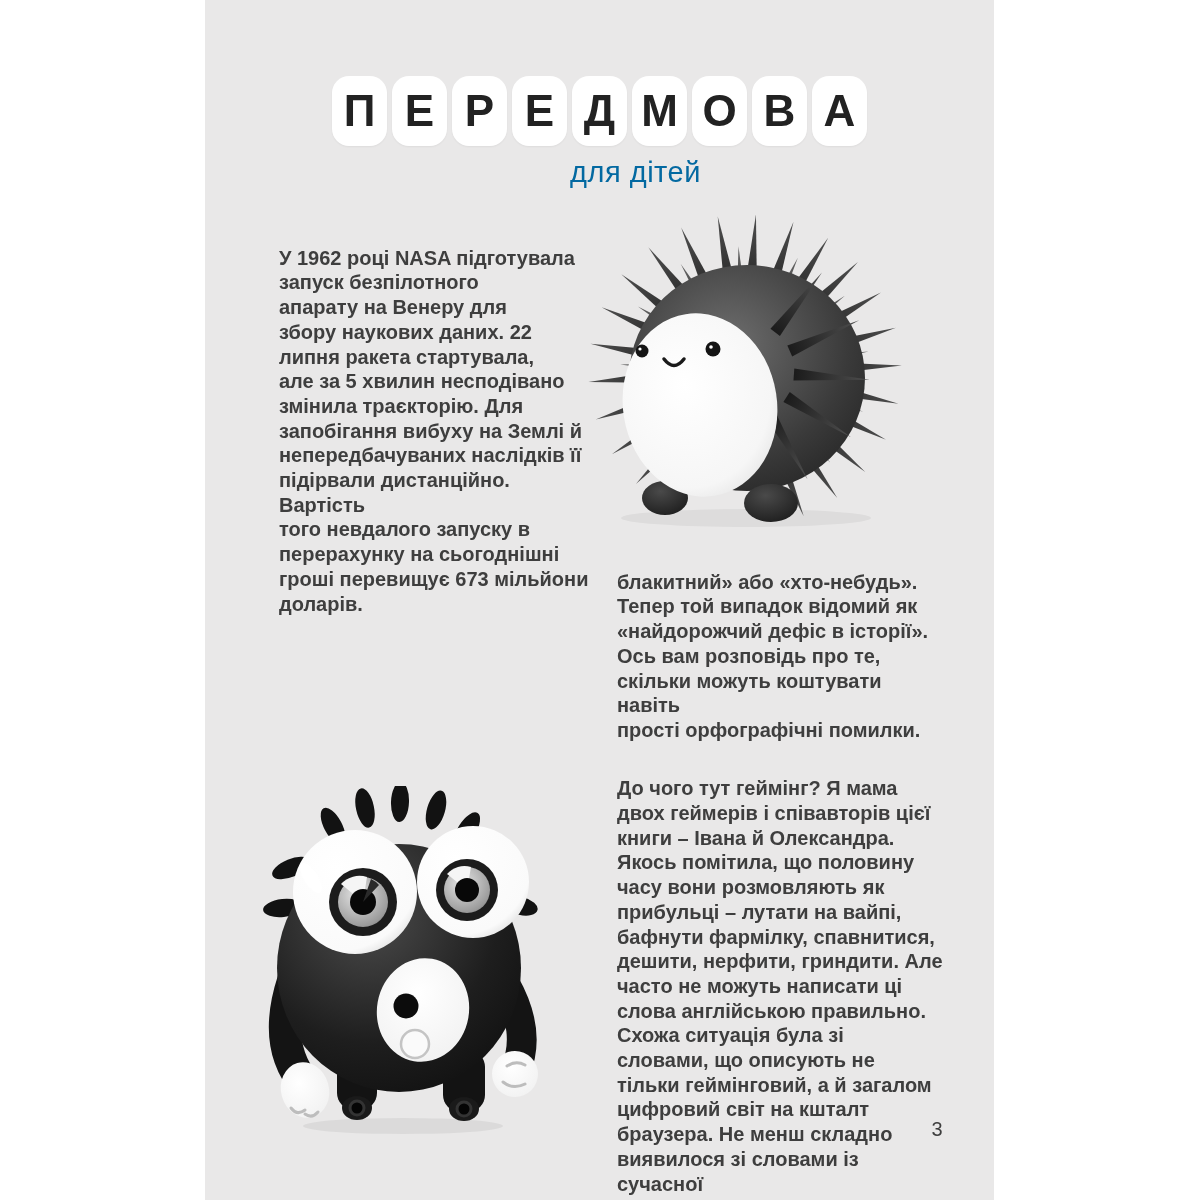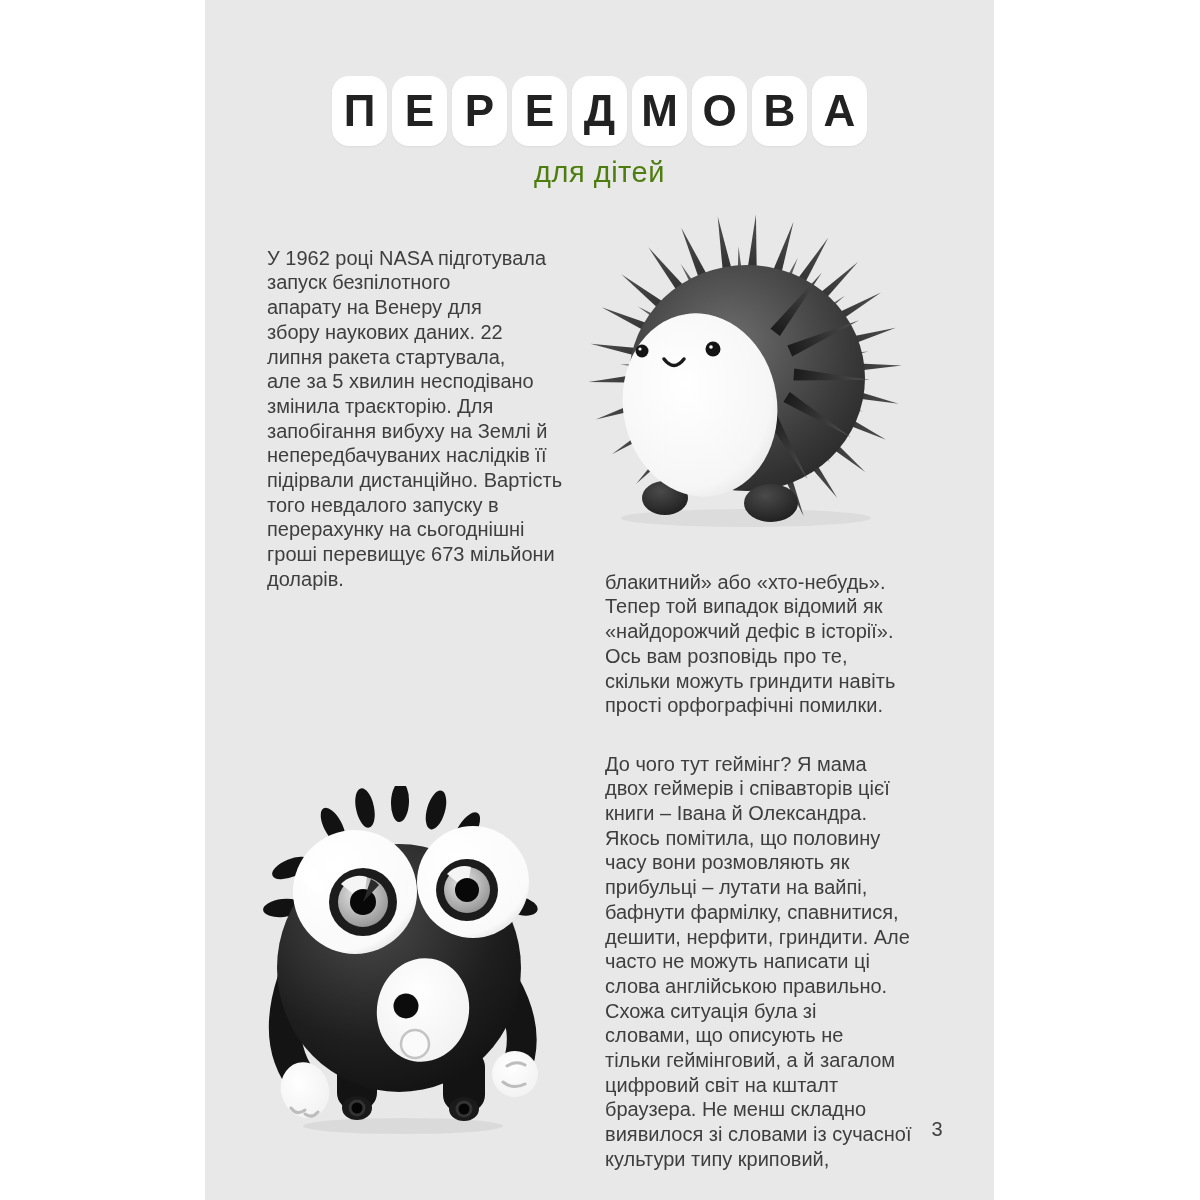--- a/index.html
+++ b/index.html
@@ -41,31 +41,32 @@
     color: #222222;
     box-shadow: 0 1px 2px rgba(0,0,0,0.05);
   }
   .subtitle {
     position: absolute;
     top: 156px;
     left: 0;
     width: 789px;
     text-align: center;
     font-size: 29px;
-    color: #4d7c0f;
+    color: #0369a1;
     letter-spacing: 0.5px;
+    padding-left: 36px;
   }
   .col {
     position: absolute;
     font-size: 20px;
     line-height: 24.7px;
     color: #3e3e3e;
     white-space: pre-line;
   }
-  .col p { margin: 0 0 9px 0; }
+  .col p { margin: 0 0 9px 12px; font-weight: bold; }
   .col-left  { left: 62px;  top: 221px; width: 330px; }
   .col-right { left: 400px; top: 545px; width: 340px; }
   .page-number {
     position: absolute;
     left: 702px;
     top: 1118px;
     width: 60px;
     text-align: center;
     font-size: 20px;
     color: #3e3e3e;
@@ -271,21 +272,21 @@
 перерахунку на сьогоднішні
 гроші перевищує 673 мільйони
 доларів.</p>
   </div>
 
   <div class="col col-right">
     <p>блакитний» або «хто-небудь».
 Тепер той випадок відомий як
 «найдорожчий дефіс в історії».
 Ось вам розповідь про те,
-скільки можуть гриндити навіть
+скільки можуть коштувати навіть
 прості орфографічні помилки.</p>
     <p>До чого тут геймінг? Я мама
 двох геймерів і співавторів цієї
 книги – Івана й Олександра.
 Якось помітила, що половину
 часу вони розмовляють як
 прибульці – лутати на вайпі,
 бафнути фармілку, спавнитися,
 дешити, нерфити, гриндити. Але
 часто не можуть написати ці

